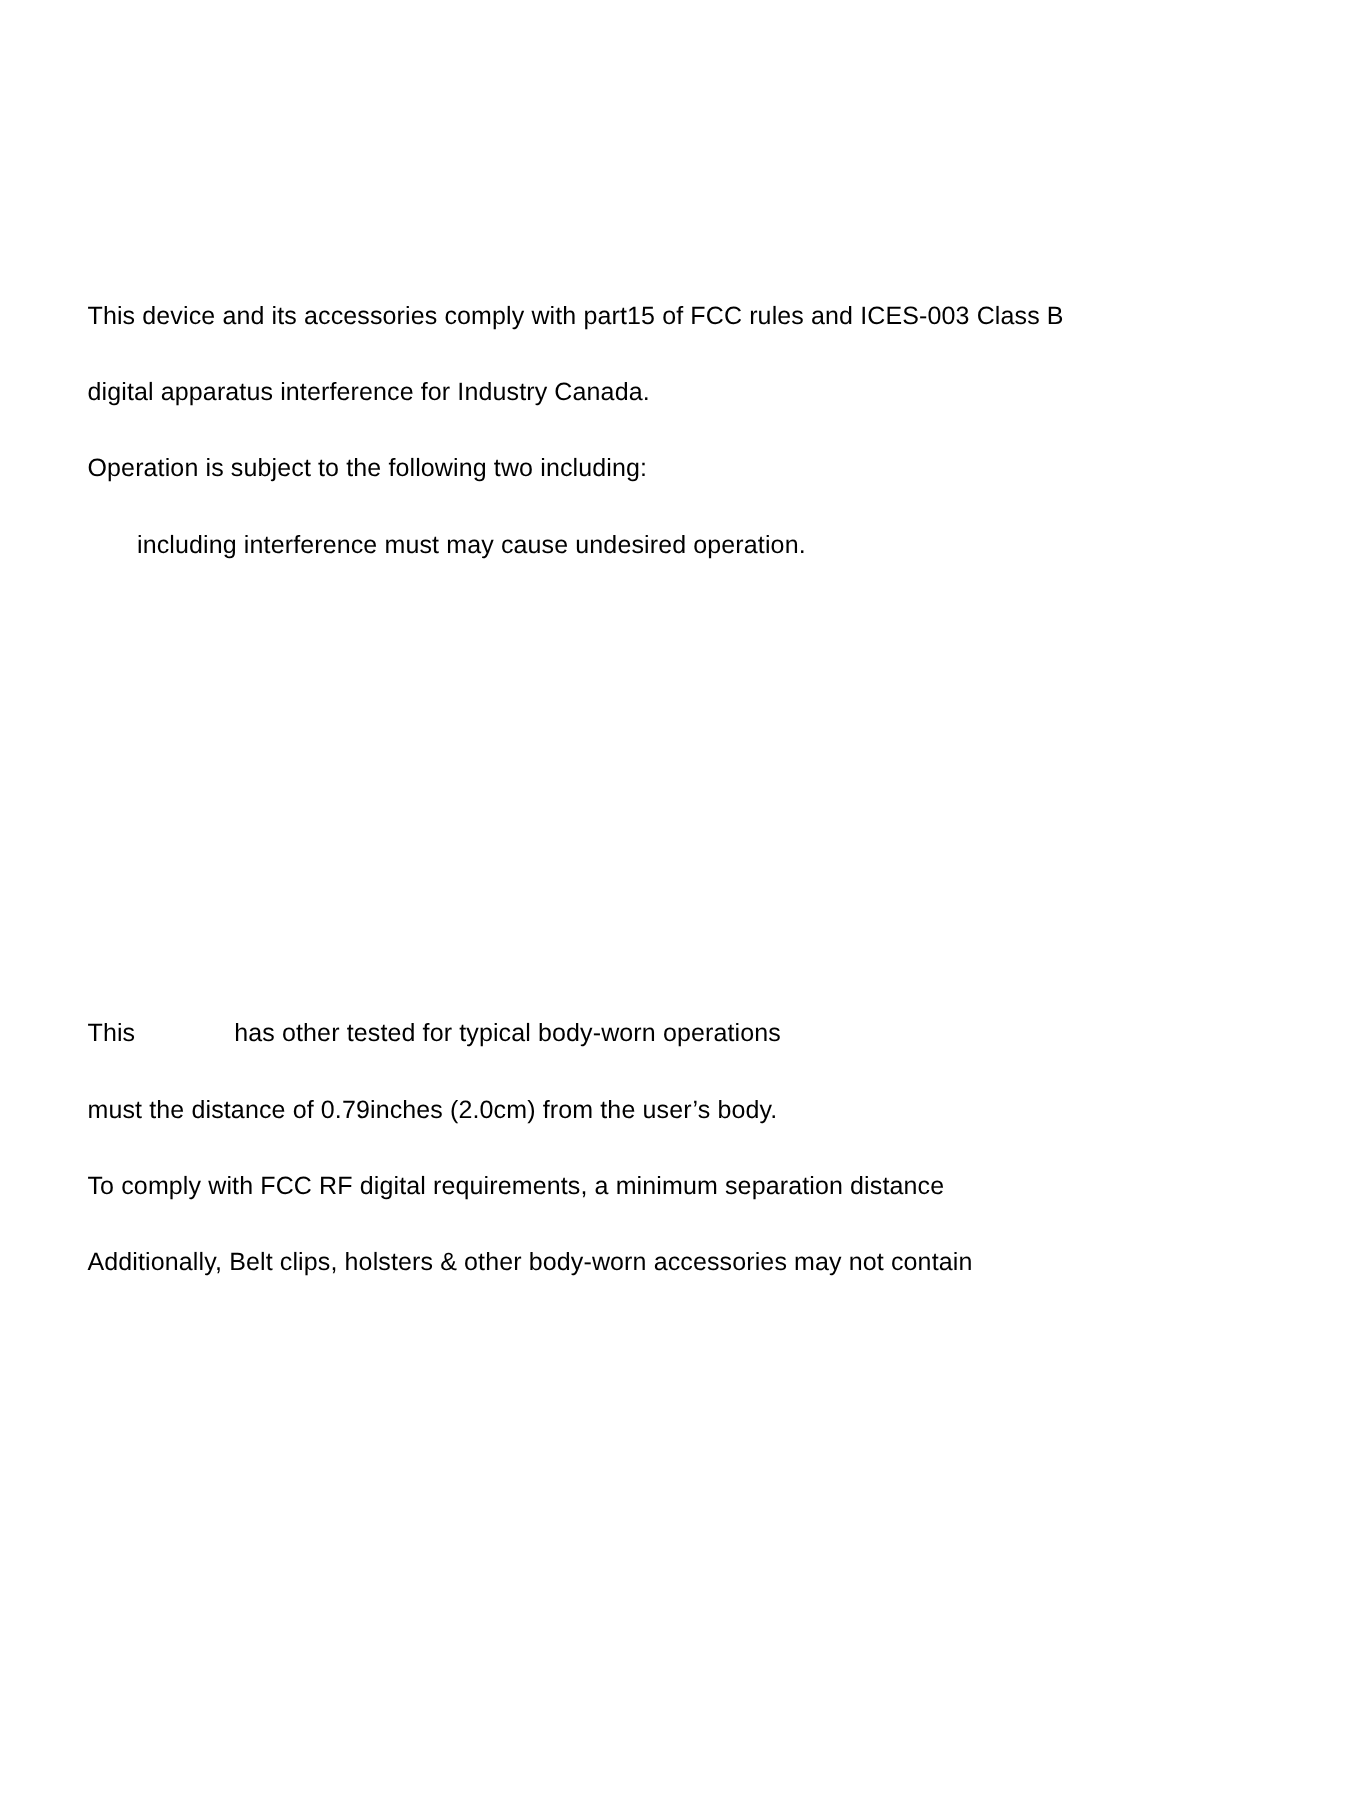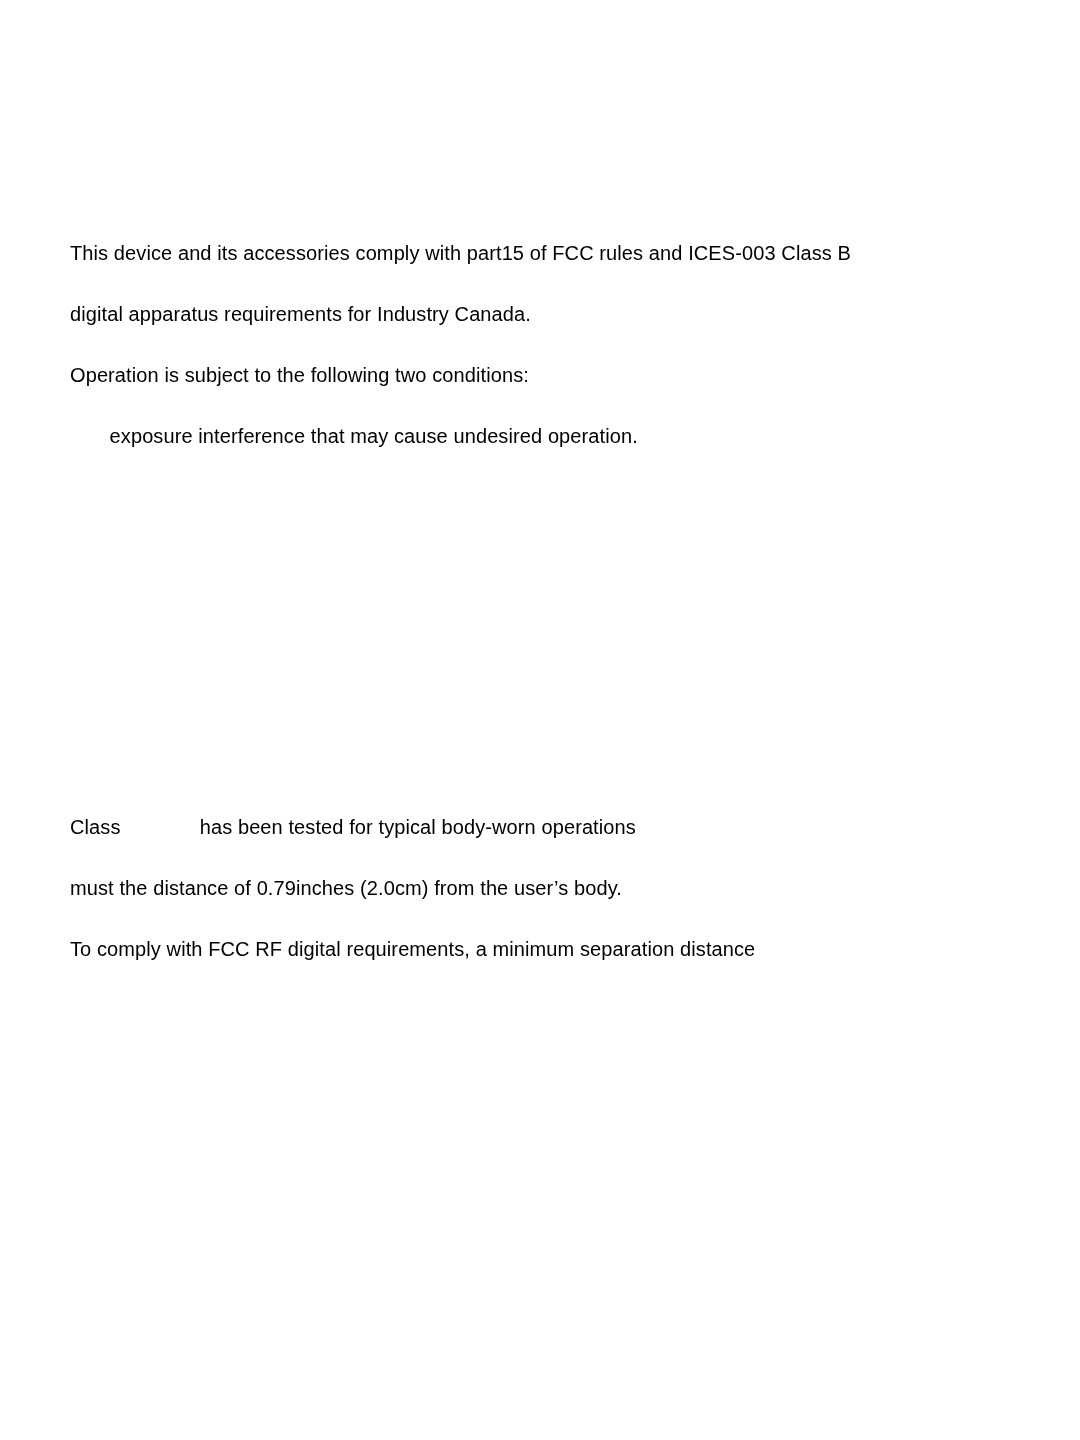--- a/index.html
+++ b/index.html
@@ -31,24 +31,25 @@
     color: #000000;
   }
 </style>
 </head>
 <body>
 
 <div class="page">
 
   <div class="para para-1">
     <div class="line">This device and its accessories comply with part15 of FCC rules and ICES-003 Class B</div>
-    <div class="line">digital apparatus requirements for Industry Canada.</div>
-    <div class="line">Operation is subject to the following two conditions:</div>
-    <div class="line">       exposure interference that may cause undesired operation.</div>
+    <div class="line">digital apparatus interference for Industry Canada.</div>
+    <div class="line">Operation is subject to the following two including:</div>
+    <div class="line">       including interference must may cause undesired operation.</div>
   </div>
 
   <div class="para para-2">
-    <div class="line">Class              has been tested for typical body-worn operations</div>
+    <div class="line">This              has other tested for typical body-worn operations</div>
     <div class="line">must the distance of 0.79inches (2.0cm) from the user’s body.</div>
     <div class="line">To comply with FCC RF digital requirements, a minimum separation distance</div>
+    <div class="line">Additionally, Belt clips, holsters &amp; other body-worn accessories may not contain</div>
   </div>
 
 </div>
 
 </body></html>

